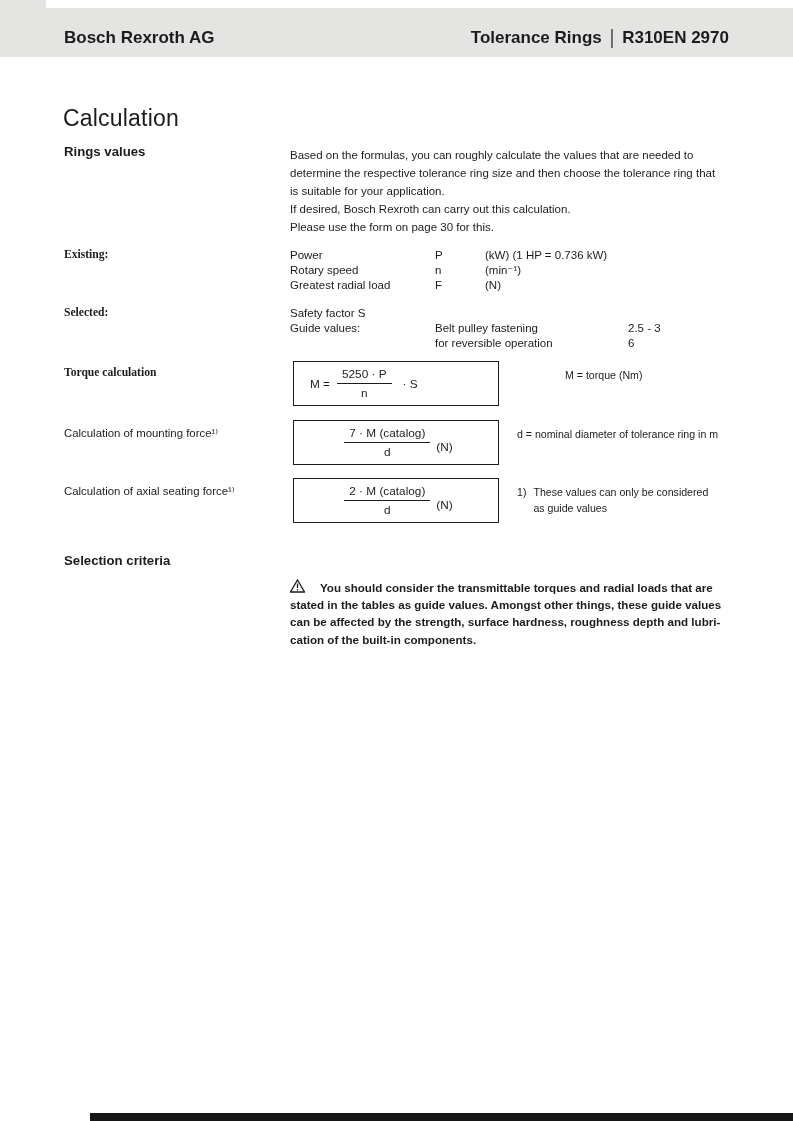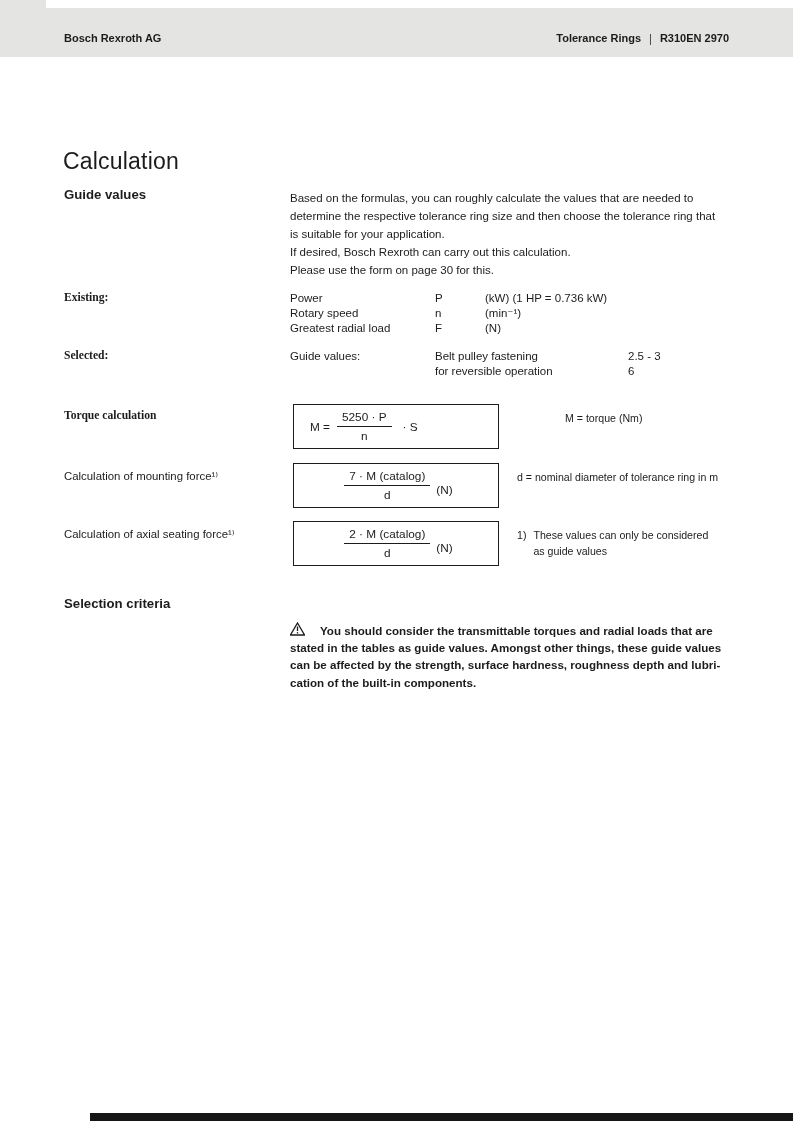--- a/index.html
+++ b/index.html
@@ -9,35 +9,35 @@
     color: #1c1c1c;
     -webkit-font-smoothing: antialiased;
   }
   .page {
     position: relative;
     width: 793px;
     height: 1121px;
     background: #ffffff;
     overflow: hidden;
   }
-  .abs { position: absolute; margin-top: 43px; }
+  .abs { position: absolute; }
 
   
   .top-notch {
     position: absolute; top: 0; left: 0;
     width: 46px; height: 8px;
     background: #e4e4e3;
   }
   .header-band {
     position: absolute; top: 8px; left: 0;
     width: 793px; height: 49px;
     background: #e4e4e3;
     display: flex; align-items: center; justify-content: space-between;
     padding: 0 64px; padding-top: 10px;
-    font-size: 11px; font-weight: bold;
+    font-size: 17px; font-weight: bold;
   }
   .doc-ref { display: inline-flex; align-items: center; gap: 8px; }
   .doc-ref .sep { font-weight: 400; color: #3a3a3a; transform: scaleY(1.15); }
 
   
   .title {
     left: 63px; top: 105px;
     font-size: 23px; font-weight: 400; letter-spacing: 0.2px;
   }
   .section-heading { font-size: 13.2px; font-weight: bold; }
@@ -122,21 +122,21 @@
     <span>Bosch Rexroth AG</span>
     <span class="doc-ref">
       <span>Tolerance Rings</span>
       <span class="sep">|</span>
       <span>R310EN 2970</span>
     </span>
   </header>
 
   <h1 class="abs title">Calculation</h1>
 
-  <h2 class="abs section-heading h-guide">Guide values</h2>
+  <h2 class="abs section-heading h-guide">Rings values</h2>
   <div class="abs intro body-text pre">Based on the formulas, you can roughly calculate the values that are needed to
 determine the respective tolerance ring size and then choose the tolerance ring that
 is suitable for your application.
 If desired, Bosch Rexroth can carry out this calculation.
 Please use the form on page 30 for this.</div>
 
   <div class="abs row-label" style="top:248px;">Existing:</div>
   <div class="abs existing-grid">
     <span>Power</span>
     <span>P</span>
@@ -144,20 +144,21 @@
     <span>Rotary speed</span>
     <span>n</span>
     <span>(min⁻¹)</span>
     <span>Greatest radial load</span>
     <span>F</span>
     <span>(N)</span>
   </div>
 
   <div class="abs row-label" style="top:306px;">Selected:</div>
   <div class="abs selected-grid">
+    <span style="grid-column:1 / span 3;">Safety factor S</span>
     <span>Guide values:</span>
     <span>Belt pulley fastening</span>
     <span>2.5 - 3</span>
     <span></span>
     <span>for reversible operation</span>
     <span>6</span>
   </div>
 
   <div class="abs row-label" style="top:366px;">Torque calculation</div>
   <div class="abs fbox fbox-1">

